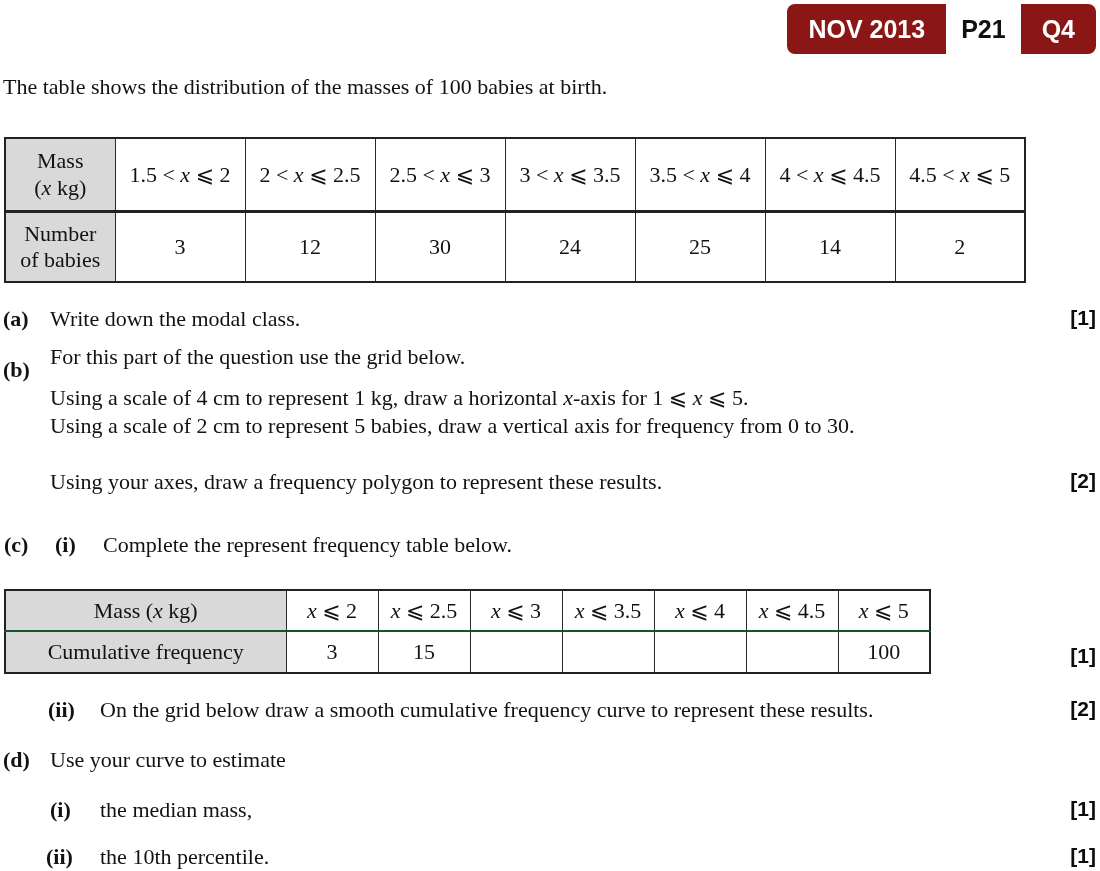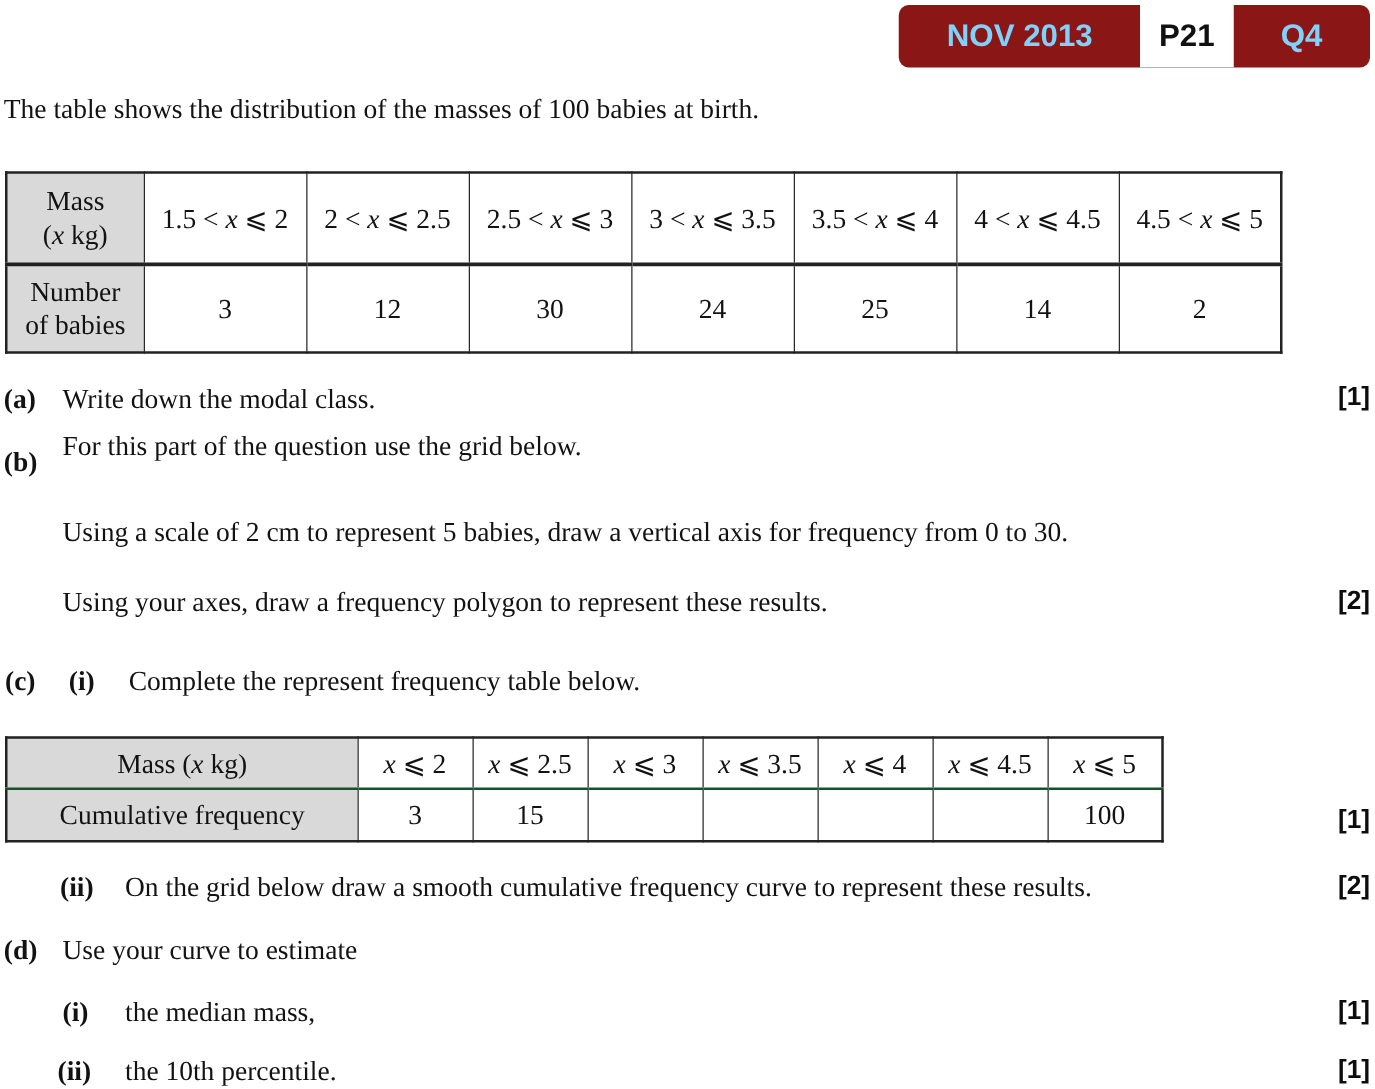--- a/index.html
+++ b/index.html
@@ -9,21 +9,21 @@
     font-size:22px; line-height:1.15;
   }
   .math, .math i { font-family:"Liberation Serif","DejaVu Serif","DejaVu Sans",serif; }
 
   
   .badge {
     position:absolute; top:4px; right:4px; height:50px;
     display:flex; align-items:stretch; border-radius:8px; overflow:hidden;
     font-family:"Liberation Sans","DejaVu Sans",sans-serif; font-weight:bold; font-size:25px;
   }
-  .badge-seg { display:flex; align-items:center; padding:0 38px; color:#7dd3fc; }
+  .badge-seg { display:flex; align-items:center; padding:0 21px; color:#ffffff; }
   .badge-seg.paper { background:#ffffff; color:#111; padding:0 15px; }
 
   
   .abs { position:absolute; }
   .lbl { font-weight:bold; }
   .mark {
     position:absolute; right:4px;
     font-family:"Liberation Sans","DejaVu Sans",sans-serif; font-weight:bold; font-size:21px; color:#0d0d0d;
   }
 
@@ -92,20 +92,21 @@
     </tr>
   </tbody>
     </table>
 
   <div class="abs lbl" style="top:306px; left:3px;">(a)</div>
   <div class="abs" style="top:306px; left:50px;">Write down the modal class.</div>
   <div class="mark" style="top:306px;">[1]</div>
 
   <div class="abs lbl" style="top:357px; left:3px;">(b)</div>
   <div class="abs" style="top:344px; left:50px;">For this part of the question use the grid below.</div>
+  <div class="abs math" style="top:385px; left:50px;">Using a scale of 4 cm to represent 1 kg, draw a horizontal <i>x</i>-axis for 1 ⩽ <i>x</i> ⩽ 5.</div>
   <div class="abs" style="top:413px; left:50px;">Using a scale of 2 cm to represent 5 babies, draw a vertical axis for frequency from 0 to 30.</div>
   <div class="abs" style="top:469px; left:50px;">Using your axes, draw a frequency polygon to represent these results.</div>
   <div class="mark" style="top:469px;">[2]</div>
 
   <div class="abs lbl" style="top:532px; left:4px;">(c)</div>
   <div class="abs lbl" style="top:532px; left:55px;">(i)</div>
   <div class="abs" style="top:532px; left:103px;">Complete the represent frequency table below.</div>
 
   <table class="t2">
     <colgroup>

